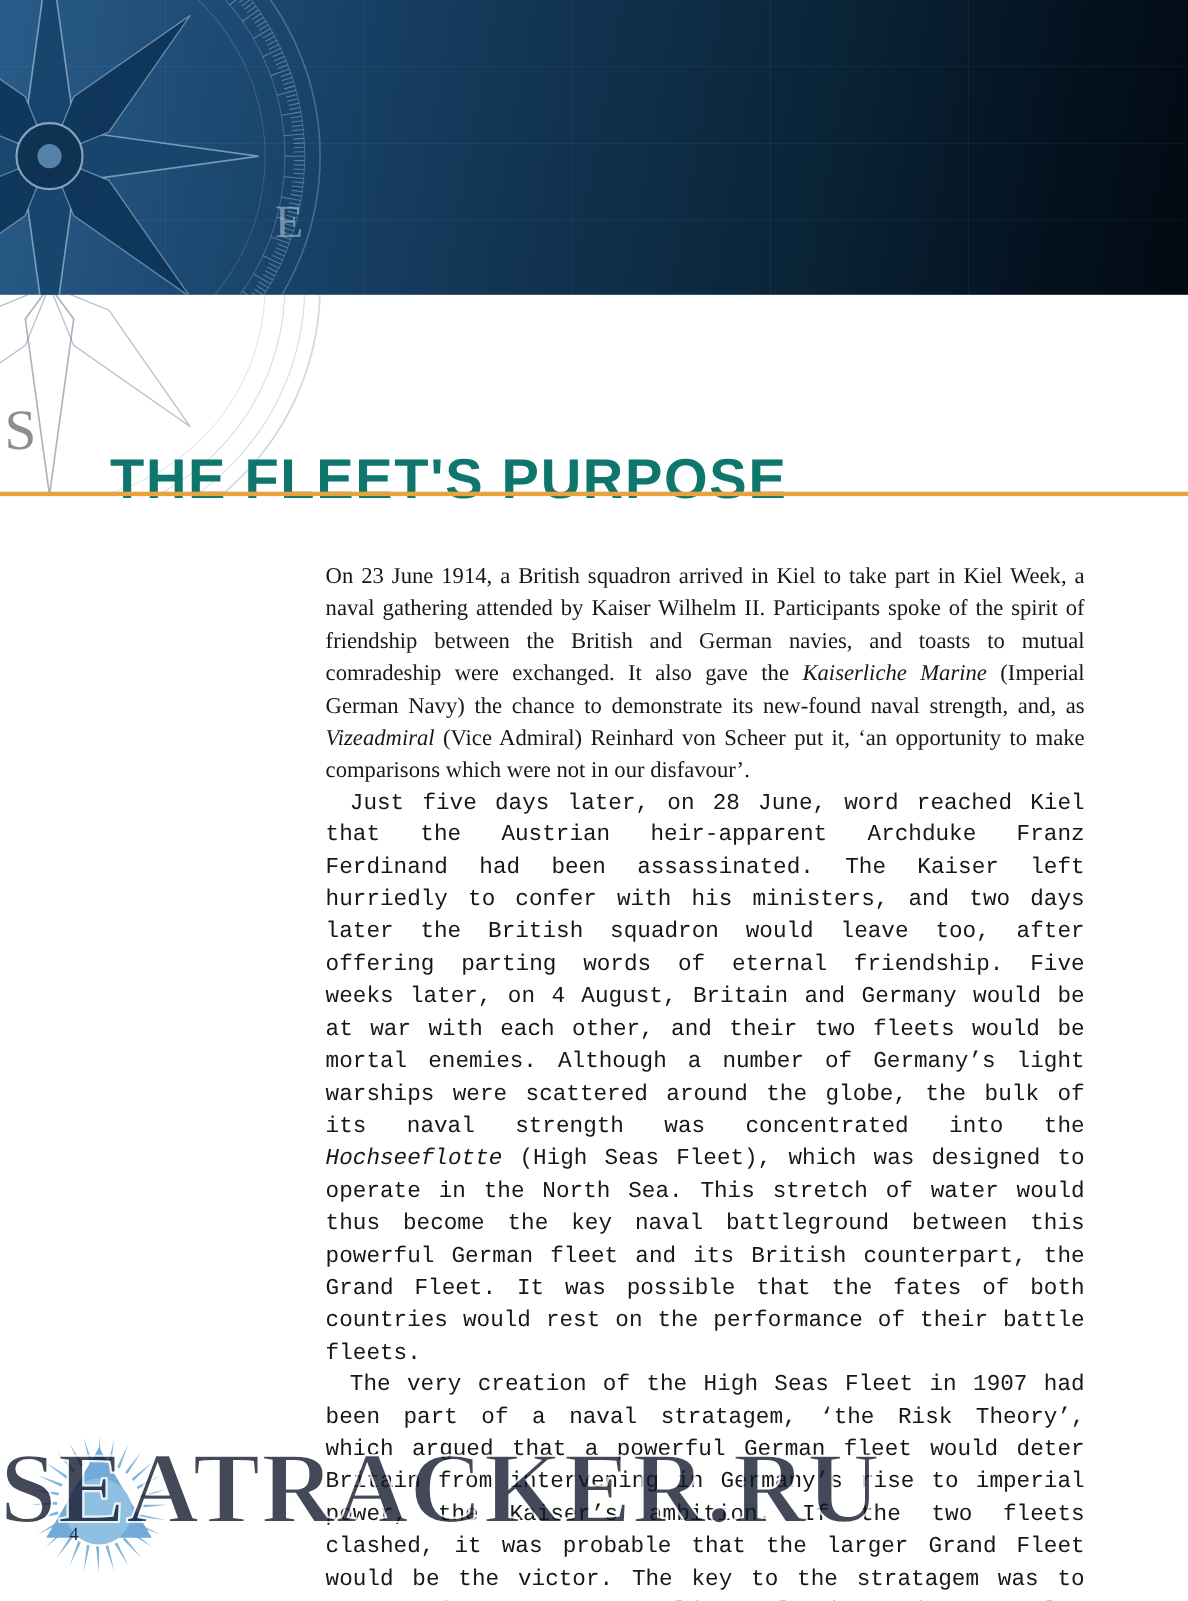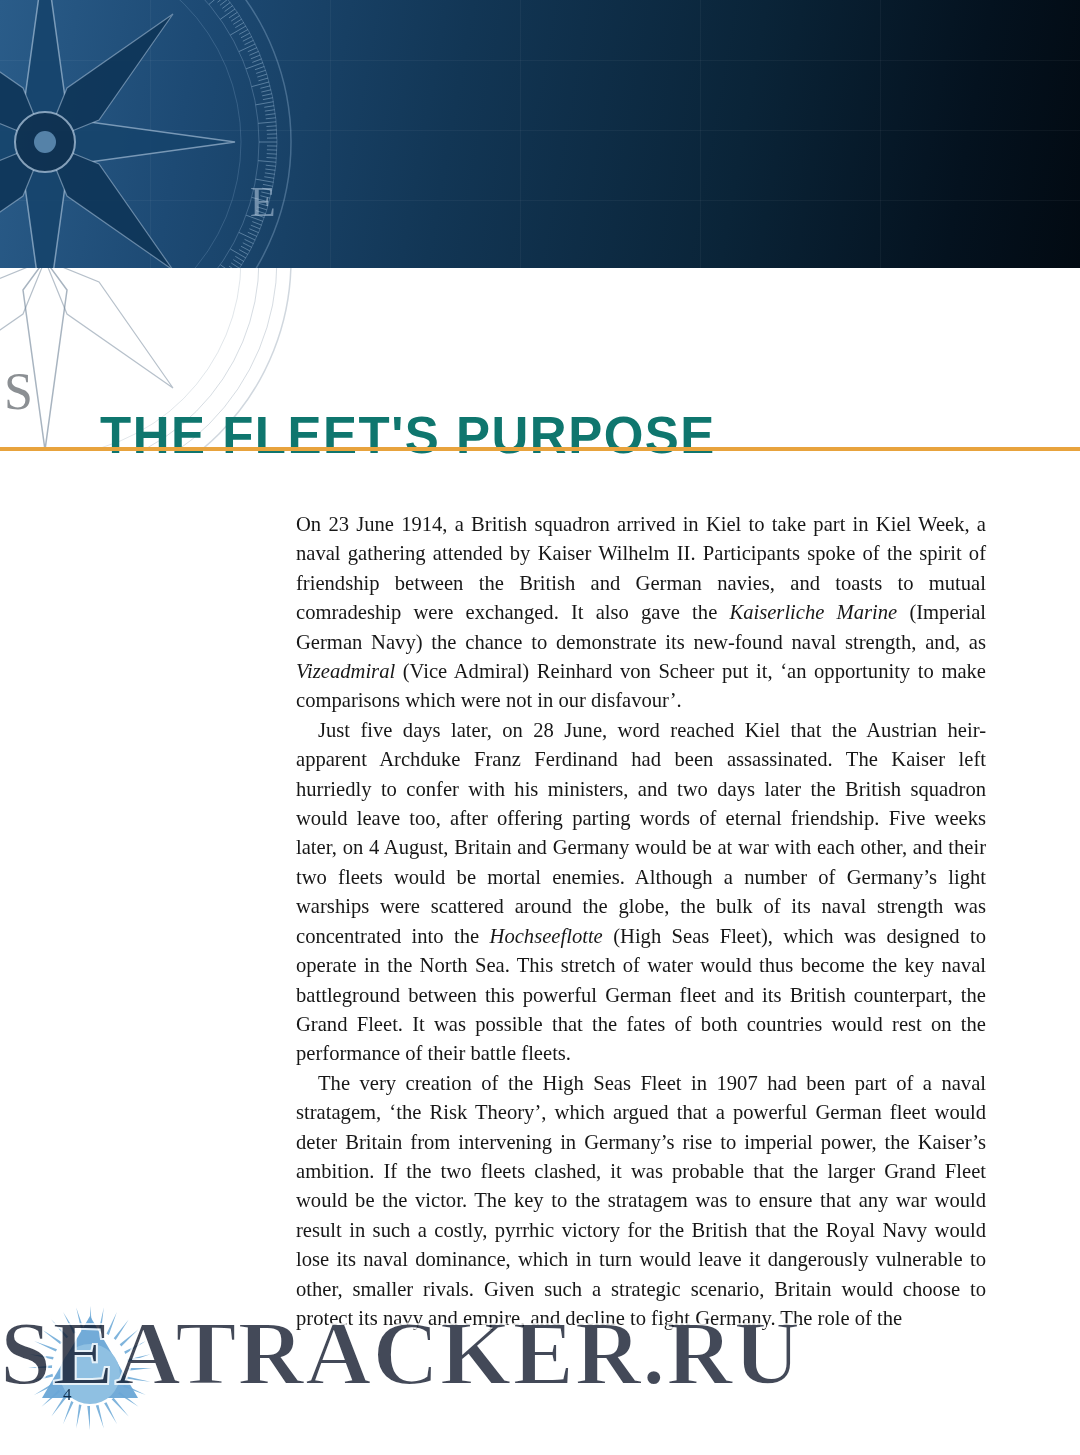--- a/index.html
+++ b/index.html
@@ -100,20 +100,21 @@
     font-size: 20.6px;
     line-height: 29.4px;
     text-align: justify;
     color: #171717;
   }
   .body-col p {
     margin: 0;
   }
   .body-col p + p {
     text-indent: 22px;
+    font-family: Liberation Mono, monospace;
   }
   .body-col i {
     font-style: italic;
   }
 
   
   .page-num {
     position: absolute;
     left: 63px;
     top: 1385px;

